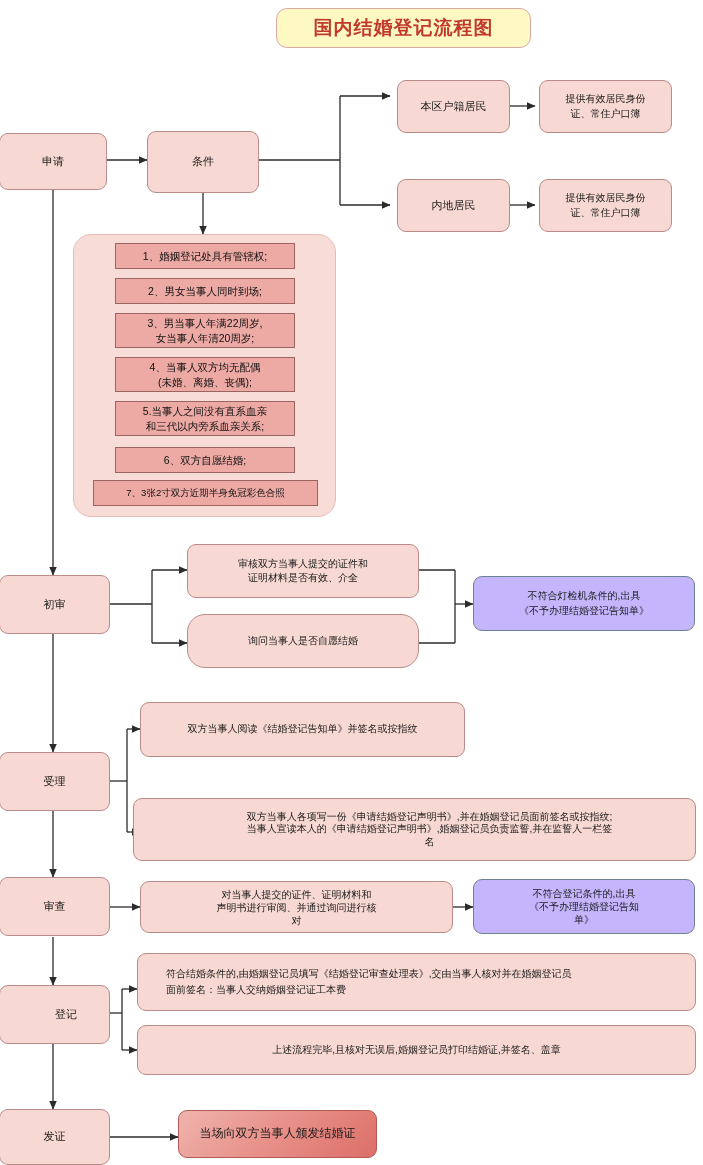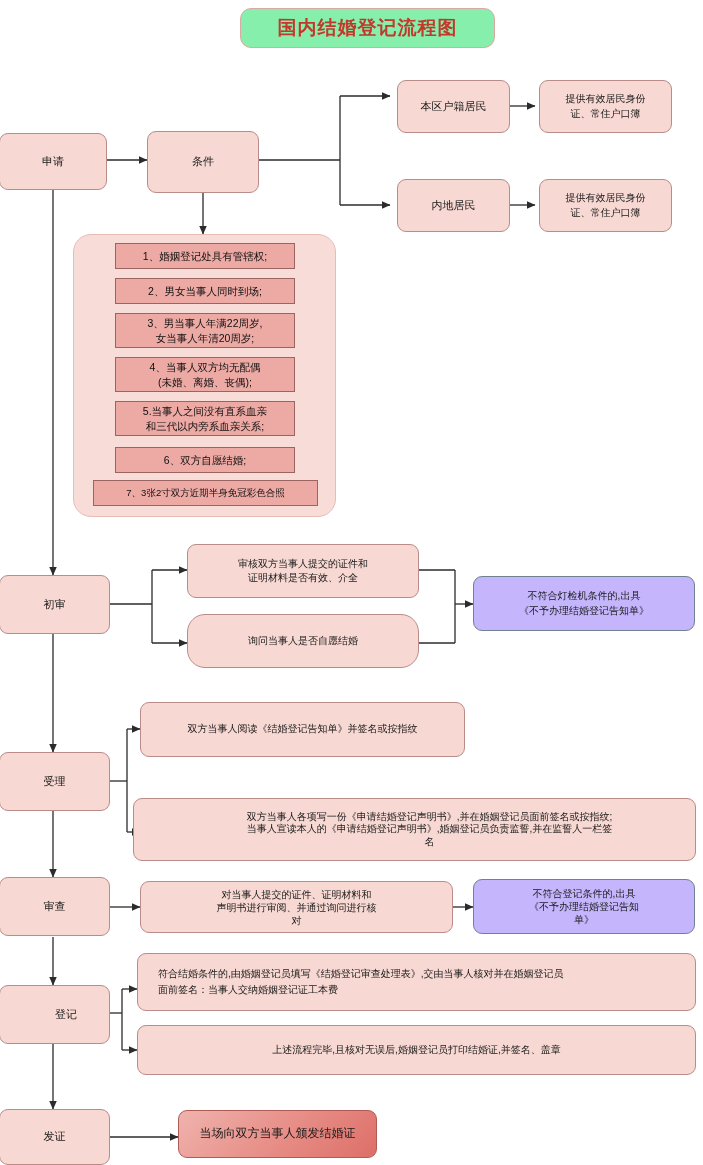--- a/index.html
+++ b/index.html
@@ -63,25 +63,26 @@
     line-height:1.35;
     white-space:pre-line;
     padding:12px 3px;
   }
   .title{
     position:absolute;
     box-sizing:border-box;
     display:flex;align-items:center;justify-content:center;
     border-radius:11px;
     border:1px solid #dba9a4;
-    background:#86efac;
+    background:#fef9c3;
     color:#c0392b;
     font-size:19px;
     font-weight:bold;
     letter-spacing:1px;
+    margin-left:36px;
   }
   .tiny{font-size:10px;}
   .vsmall{font-size:9.5px;}
 </style>
 </head>
 <body>
 
 <div id="canvas">
 
   <svg id="wires" viewBox="0 0 703 1165">
@@ -190,21 +191,21 @@
   <div class="node tiny" style="left:140px;top:881px;width:313px;height:52px;line-height:1.3;">对当事人提交的证件、证明材料和
 声明书进行审阅、并通过询问进行核
 对</div>
 
   <div class="node blue tiny" style="left:473px;top:879px;width:222px;height:55px;line-height:1.3;">不符合登记条件的,出具
 《不予办理结婚登记告知
 单》</div>
 
   <div class="node" style="left:-1px;top:985px;width:111px;height:59px;padding-left:29px;">登记</div>
 
-  <div class="node tiny" style="left:137px;top:953px;width:559px;height:58px;justify-content:flex-start;text-align:left;padding-left:20px;line-height:1.6;">符合结婚条件的,由婚姻登记员填写《结婚登记审查处理表》,交由当事人核对并在婚姻登记员
+  <div class="node tiny" style="left:137px;top:953px;width:559px;height:58px;justify-content:flex-start;text-align:left;padding-left:28px;line-height:1.6;">符合结婚条件的,由婚姻登记员填写《结婚登记审查处理表》,交由当事人核对并在婚姻登记员
 面前签名：当事人交纳婚姻登记证工本费</div>
   <div class="node tiny" style="left:137px;top:1025px;width:559px;height:50px;">上述流程完毕,且核对无误后,婚姻登记员打印结婚证,并签名、盖章</div>
 
   <div class="node" style="left:-1px;top:1109px;width:111px;height:56px;">发证</div>
 
   <div class="node finale" style="left:178px;top:1110px;width:199px;height:48px;font-size:12px;">当场向双方当事人颁发结婚证</div>
 
 </div>
 
 </body></html>

